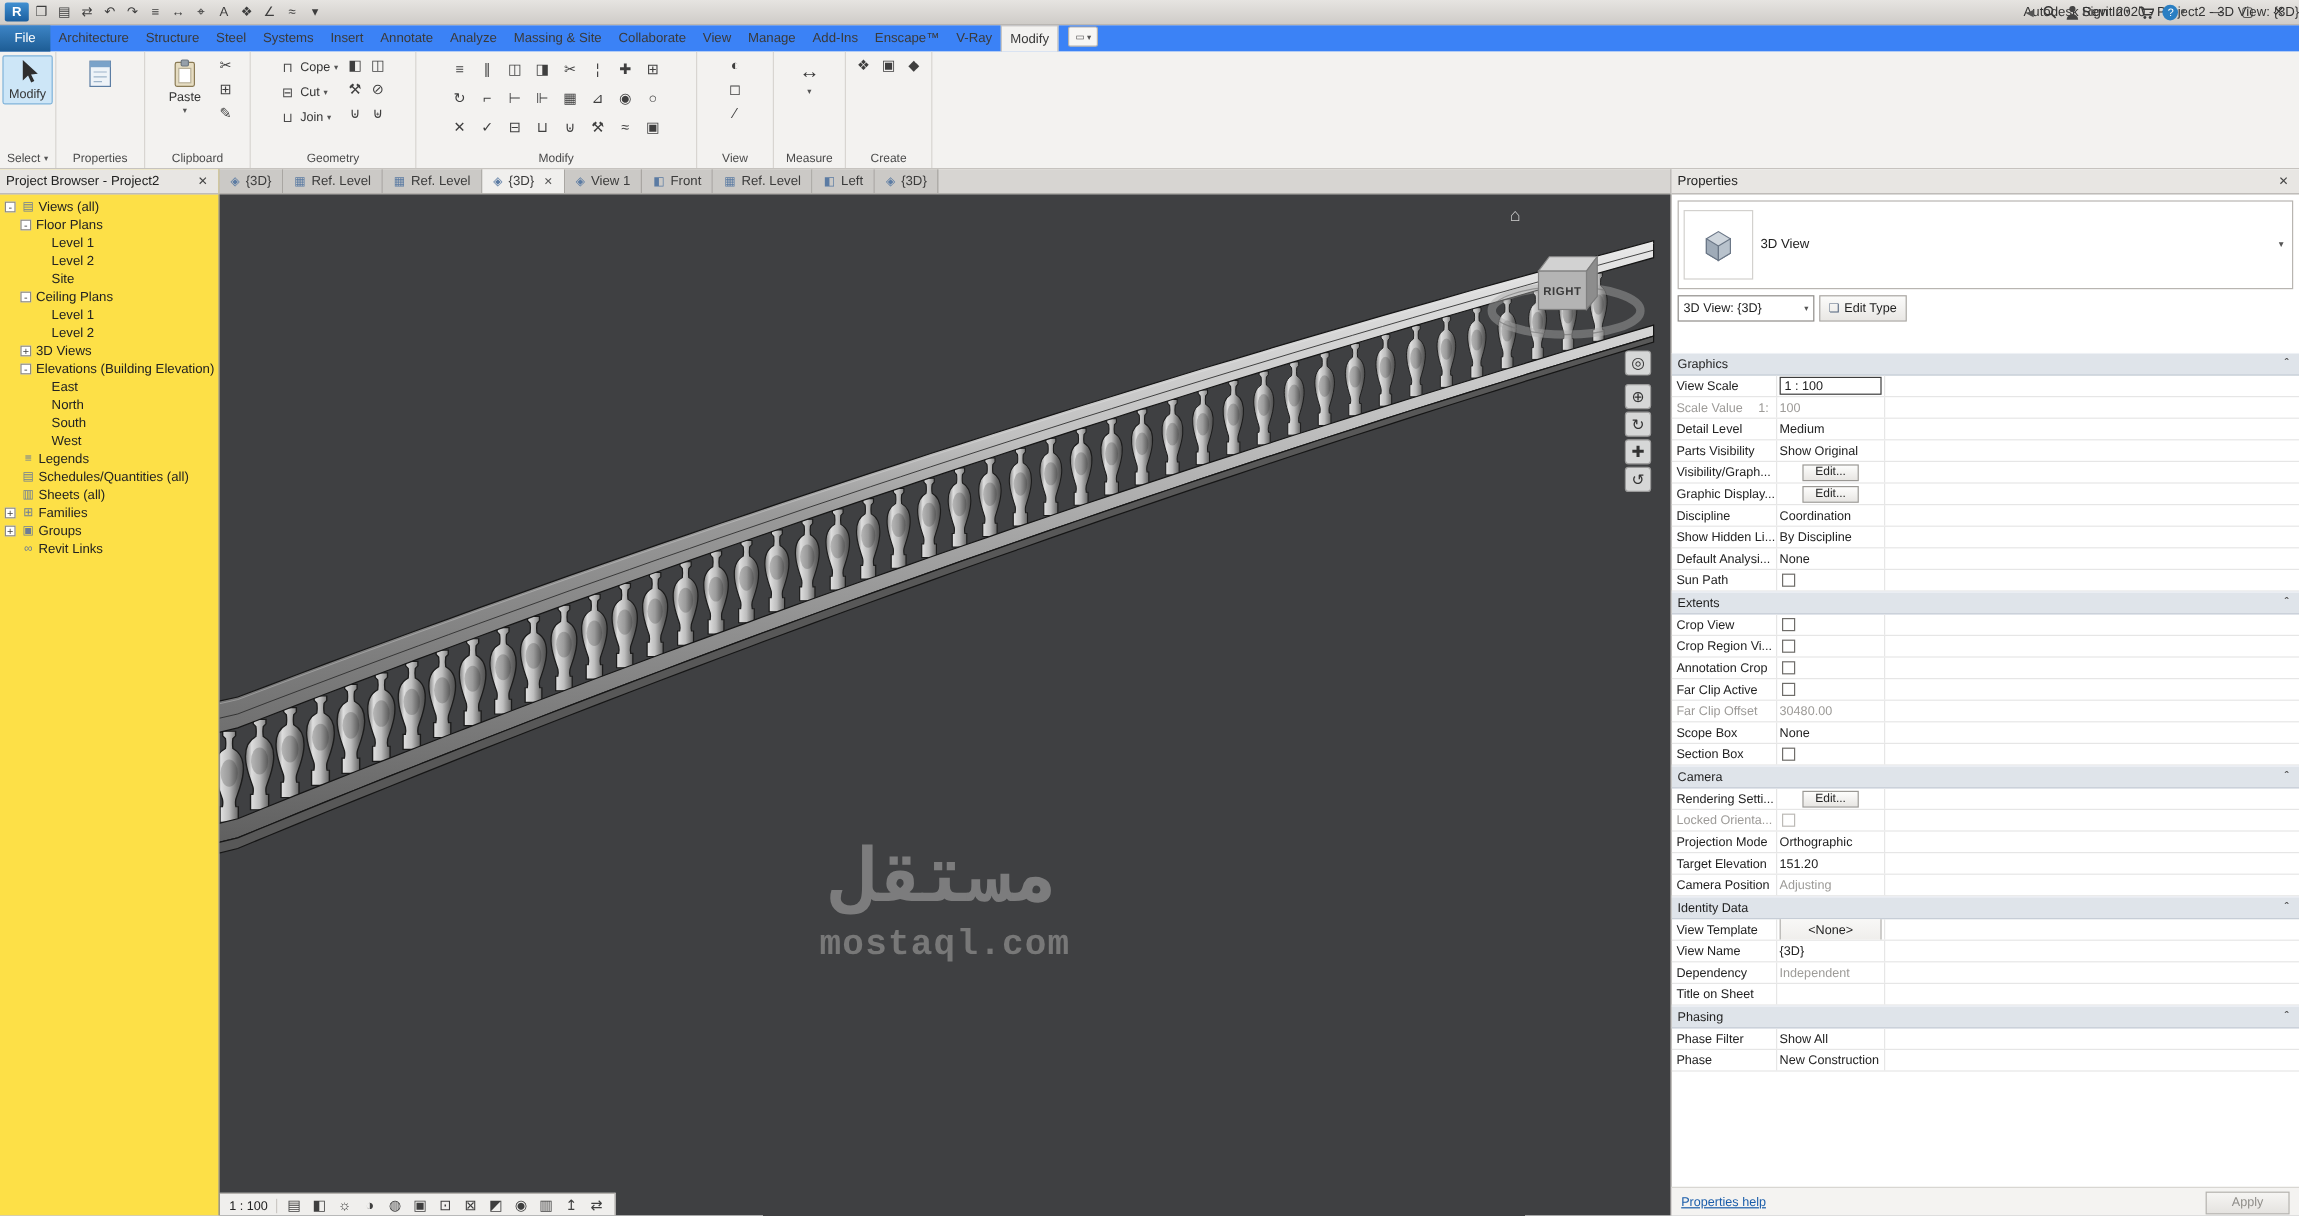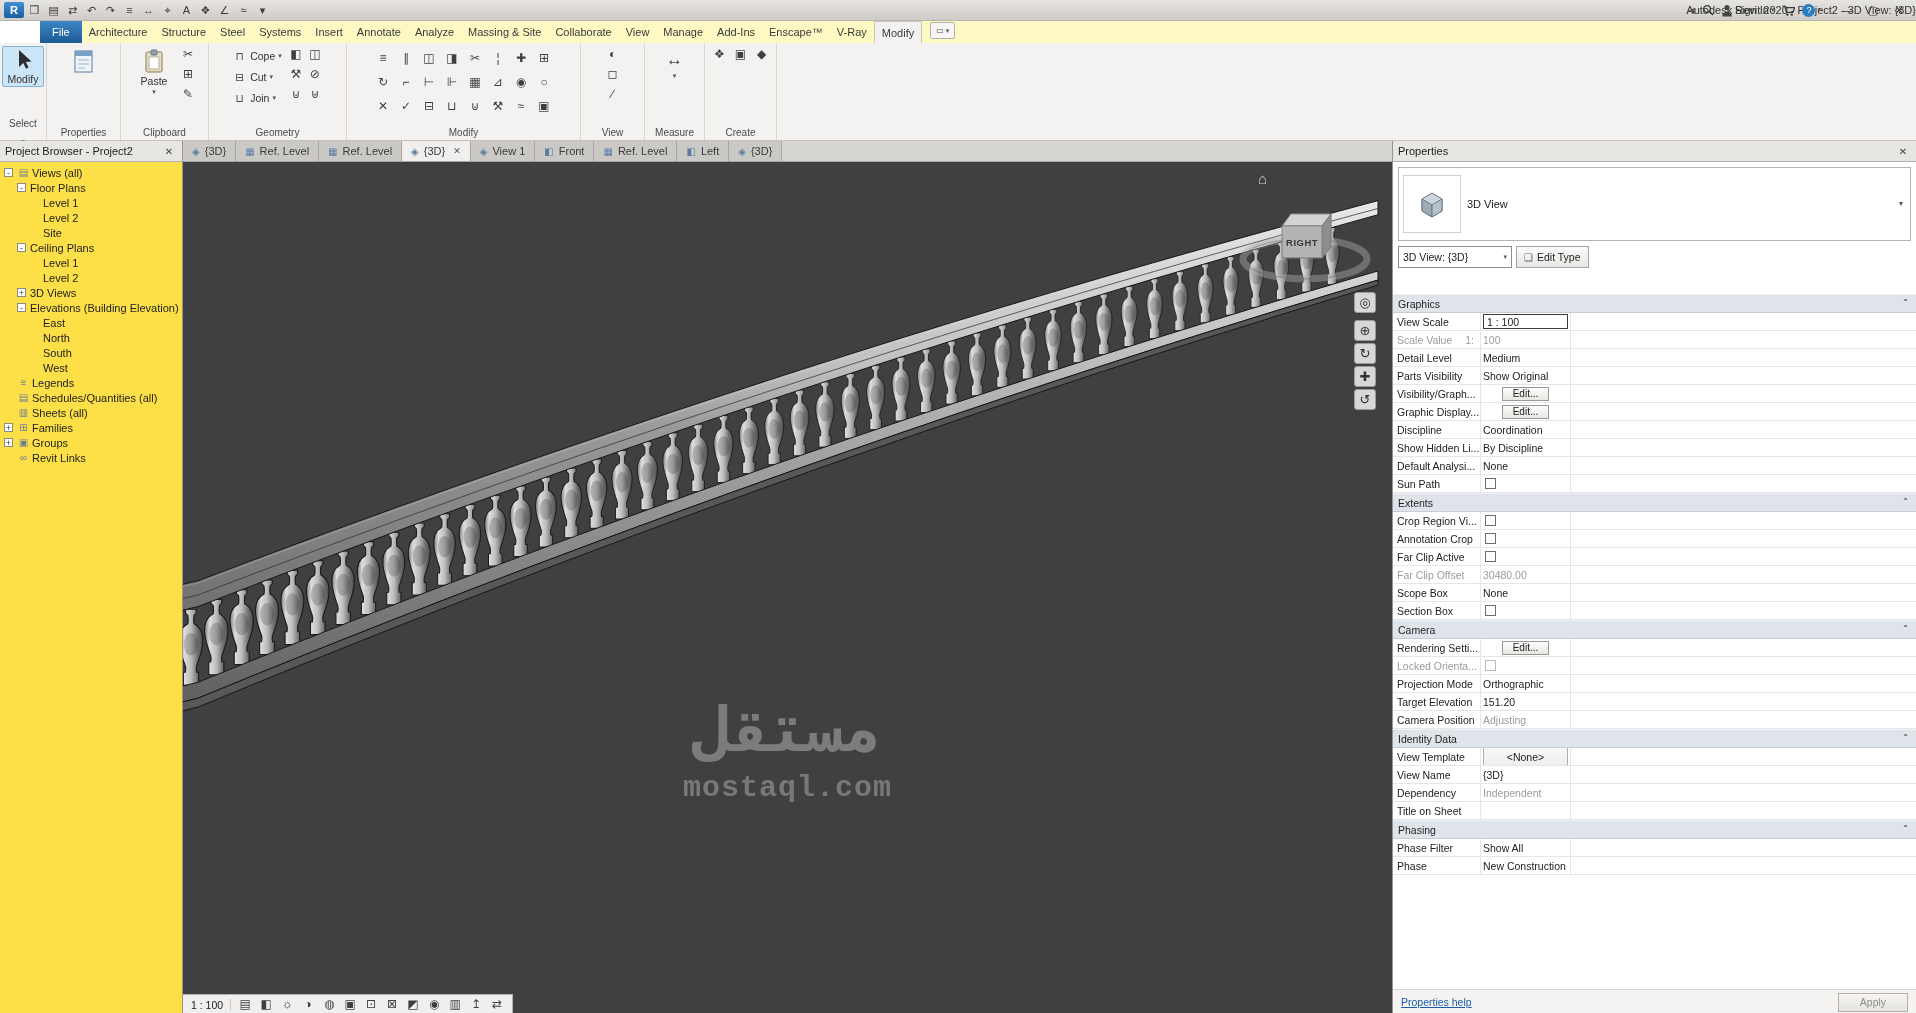--- a/index.html
+++ b/index.html
@@ -12,31 +12,31 @@
   .qat{display:flex;gap:2px;align-items:center;z-index:2;}
   .qat-i{width:17px;height:16px;font-size:11px;line-height:16px;text-align:center;color:#3d3d3d;cursor:default;}
   .qat-logo{width:20px;background:linear-gradient(#4190d2,#1b5e9e);color:#fff;font-weight:bold;border-radius:2px;}
   .tb-title{position:absolute;left:0;right:0;text-align:right;font-size:11px;color:#333;pointer-events:none;}
   .tb-right{margin-left:auto;display:flex;align-items:center;gap:7px;z-index:2;color:#333;}
   .tbr-i{display:flex;align-items:center;gap:2px;}
   .winbtns{display:flex;margin-left:6px;}
   .winbtn{width:26px;height:18px;line-height:18px;text-align:center;font-size:11px;color:#333;}
   .caret{font-size:7px;color:#555;}
   
-  .tabrow{height:22px;background:#fef9c3;display:flex;align-items:flex-end;margin-left:40px;}
+  .tabrow{height:22px;background:#3b82f6;display:flex;align-items:flex-end;}
   .tab{height:22px;line-height:22px;padding:0 7px;font-size:11px;color:#3a3a3a;box-sizing:border-box;white-space:nowrap;}
   .tab.file{background:linear-gradient(#3d85c6,#1d5c94);color:#fff;padding:0 12px;}
   .tab.active{background:#f3f2f0;border:1px solid #c9c6c2;border-bottom:none;}
   .rtoggle{display:flex;align-items:center;gap:2px;margin:0 0 4px 8px;padding:1px 5px;height:13px;
            border:1px solid #b5b2ae;background:#f7f6f4;border-radius:2px;font-size:8px;color:#444;}
   
   .ribbon{height:98px;background:#f3f2f0;border-bottom:1px solid #c6c3bf;display:flex;align-items:stretch;box-sizing:border-box;}
   .panel{display:flex;flex-direction:column;border-right:1px solid #d8d5d1;box-sizing:border-box;}
   .panel-body{flex:1;display:flex;align-items:flex-start;justify-content:center;padding:3px 2px 0;gap:3px;}
-  .panel-label{height:15px;font-size:10px;color:#4a4a4a;text-align:center;line-height:15px;display:flex;align-items: center;justify-content:center;gap:3px;flex-direction:column;}
+  .panel-label{height:15px;font-size:10px;color:#4a4a4a;text-align:center;line-height:15px;display:flex;align-items: center;justify-content:center;gap:3px;}
   .pn-select{width:47px}.pn-properties{width:74px}.pn-clipboard{width:88px}.pn-geometry{width:138px}
   .pn-modify{width:234px}.pn-view{width:64px}.pn-measure{width:60px}.pn-create{width:72px}
   .bigbtn{display:flex;flex-direction:column;align-items:center;width:44px;padding:2px 0;font-size:10.5px;color:#333;gap:1px;}
   .bigbtn.pressed{background:#cde6f7;border:1px solid #7fb3da;border-radius:2px;padding:1px 0;}
   .sicon{width:18px;height:17px;font-size:12px;line-height:17px;text-align:center;color:#3f3f3f;}
   .clip-col{display:flex;flex-direction:column;gap:3px;}
   .geo-col{display:flex;flex-direction:column;gap:1px;}
   .georow{display:flex;align-items:center;gap:3px;height:20px;font-size:10.5px;color:#333;padding:0 2px;}
   .gicon{width:15px;font-size:11px;text-align:center;color:#4a4a4a;}
   #geom-small{display:grid;grid-template-columns:repeat(2,19px);grid-auto-rows:20px;}
@@ -855,20 +855,28 @@
             <div class="pval">
               <span class="cb"></span>
             </div>
           </div>
           <div class="pg-head">
             <span>Extents</span>
             <span class="chev">ˆ</span>
           </div>
           <div class="prow">
             <div class="plabel">
+              <span>Crop View</span>
+            </div>
+            <div class="pval">
+              <span class="cb"></span>
+            </div>
+          </div>
+          <div class="prow">
+            <div class="plabel">
               <span>Crop Region Vi...</span>
             </div>
             <div class="pval">
               <span class="cb"></span>
             </div>
           </div>
           <div class="prow">
             <div class="plabel">
               <span>Annotation Crop</span>
             </div>

